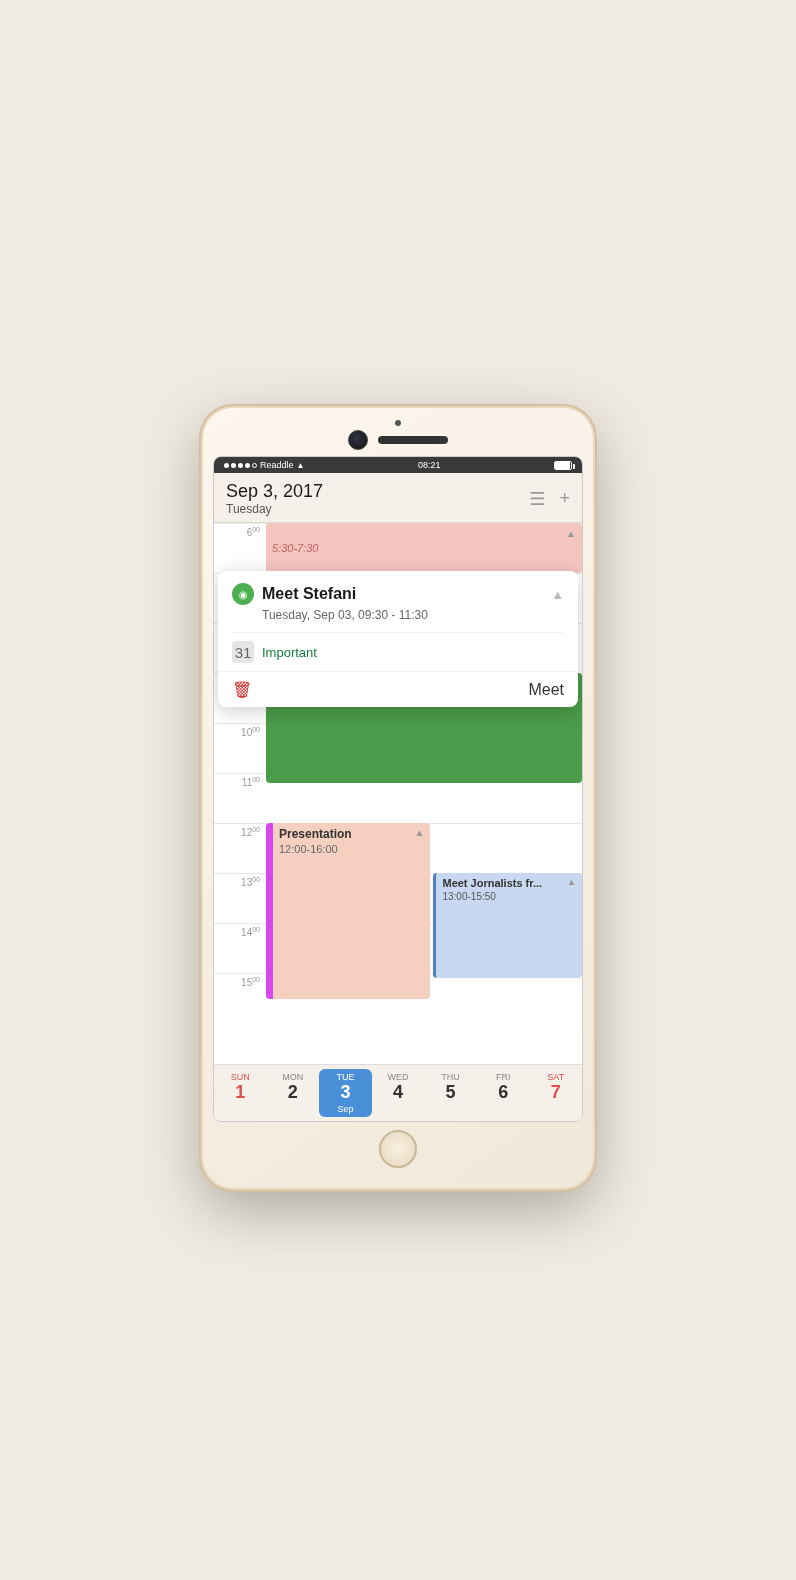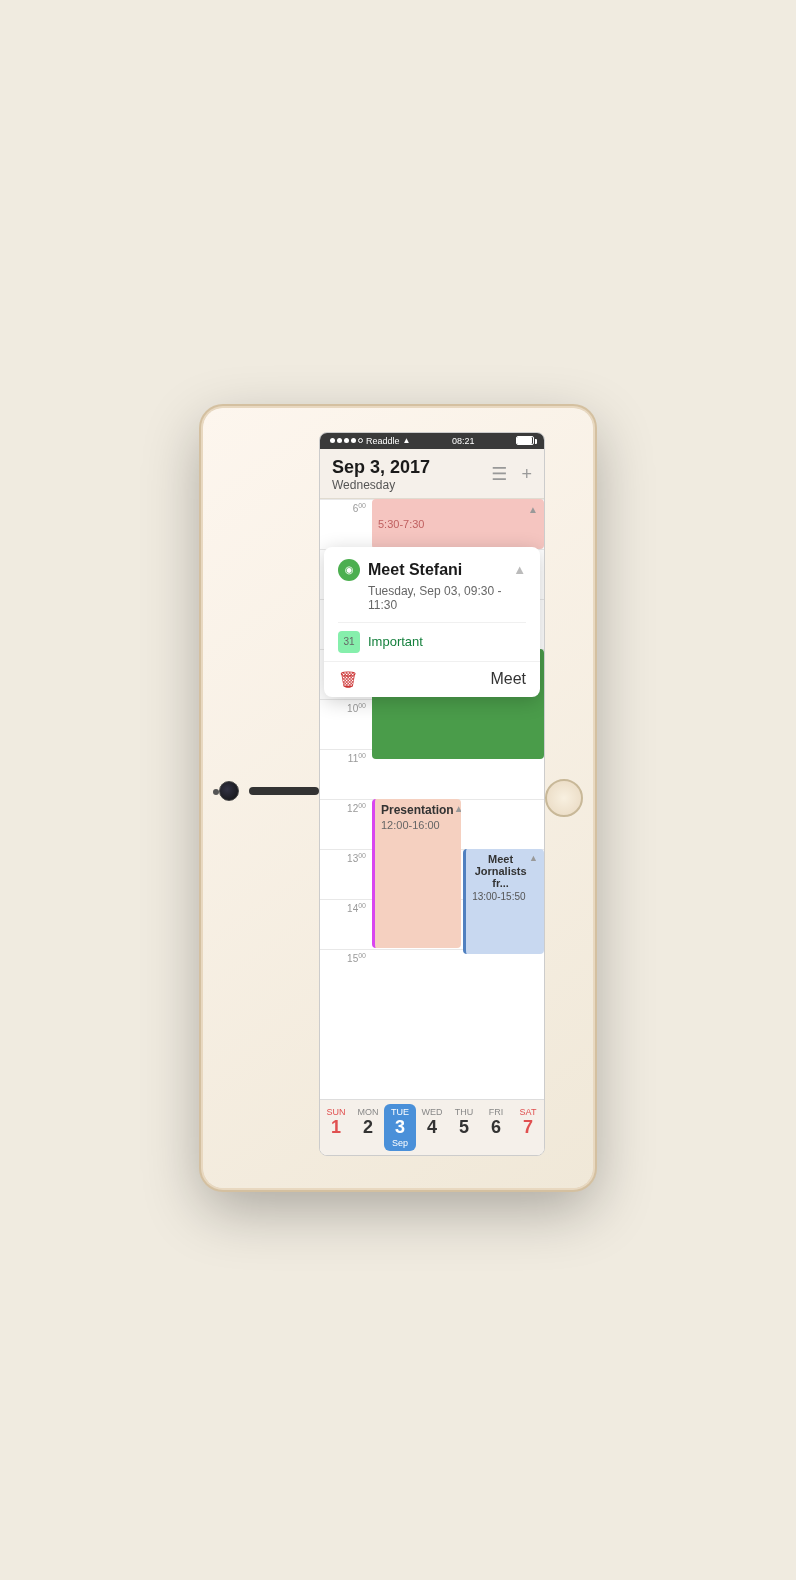--- a/index.html
+++ b/index.html
@@ -9,28 +9,28 @@
       justify-content: center;
       align-items: center;
       min-height: 100vh;
       font-family: -apple-system, 'Helvetica Neue', Arial, sans-serif;
     }
 
     .phone-outer {
       width: 390px;
       height: 780px;
       background: linear-gradient(145deg, #fdf6ee, #f0e8d8);
-      border-radius: 20px;
+      border-radius: 30px;
       box-shadow:
         0 0 0 2px #e8d8c0,
         0 0 0 4px #d4c0a0,
         0 20px 60px rgba(0,0,0,0.3);
       position: relative;
       display: flex;
-      flex-direction: row;
+      flex-direction: column;
       align-items: center;
       padding: 12px 10px 20px;
       margin-top: 16px;
     }
 
     
     .phone-speaker {
       width: 6px;
       height: 6px;
       background: #555;
@@ -117,21 +117,21 @@
       background: #f5f0ea;
       padding: 8px 12px 6px;
       display: flex;
       justify-content: space-between;
       align-items: center;
       flex-shrink: 0;
       border-bottom: 1px solid #e0dbd0;
     }
     .header-date h1 {
       font-size: 18px;
-      font-weight: bold;
+      font-weight: normal;
       color: #1a1a1a;
       text-align: right;
     }
     .header-date p {
       font-size: 12px;
       color: #555;
     }
     .header-actions {
       display: flex;
       gap: 14px;
@@ -207,40 +207,41 @@
       top: 0px;
       left: 0px;
       right: 0px;
       height: 50px;
       display: flex;
       align-items: center;
     }
     .event-pink-early span {
       font-size: 11px;
       color: #c06060;
+      font-style: italic;
     }
 
     .event-green {
       background: #4a9c4a;
       top: 150px;
       left: 0px;
       right: 0px;
       height: 110px;
       color: #fff;
     }
     .event-green .event-title { font-size: 12px; font-weight: bold; color: #fff; }
     .event-green .event-time { font-size: 11px; color: rgba(255,255,255,0.9); margin-top: 2px; }
 
     .event-salmon {
       background: #f5d0c0;
       top: 300px;
       left: 0px;
       width: 52%;
-      height: 149px;
-      border-left: 3px solid #d946ef;
+      height: 176px;
+      border-left: 7px solid #d946ef;
     }
     .event-salmon .event-title { font-size: 12px; font-weight: bold; color: #333; }
     .event-salmon .event-time { font-size: 11px; color: #666; margin-top: 2px; }
 
     .event-blue {
       background: #c8d8f0;
       top: 350px;
       left: 53%;
       right: 0px;
       height: 105px;
@@ -323,26 +324,26 @@
     .popup-calendar-row {
       display: flex;
       align-items: center;
       gap: 8px;
       padding: 8px 0;
       border-top: 1px solid #f0f0f0;
     }
     .popup-cal-icon {
       width: 22px;
       height: 22px;
-      background: #86efac;
+      background: #e5e5e5;
       border-radius: 4px;
       display: flex;
       align-items: center;
       justify-content: center;
-      font-size: 10px;
+      font-size: 15px;
       color: #666;
       flex-shrink: 0;
     }
     .popup-calendar-name {
       font-size: 13px;
       color: #15803d;
     }
     .popup-actions {
       display: flex;
       justify-content: space-between;
@@ -440,21 +441,21 @@
       </div>
       <span>08:21</span>
       <div class="battery-icon">
         <div class="battery-fill"></div>
       </div>
     </div>
 
     <div class="app-header">
       <div class="header-date">
         <h1>Sep 3, 2017</h1>
-        <p>Wednesday</p>
+        <p>Tuesday</p>
       </div>
       <div class="header-actions">
         <span>☰</span>
         <span>+</span>
       </div>
     </div>
 
     <div class="calendar-area">
       <div class="timeline">
         <div class="time-grid">

